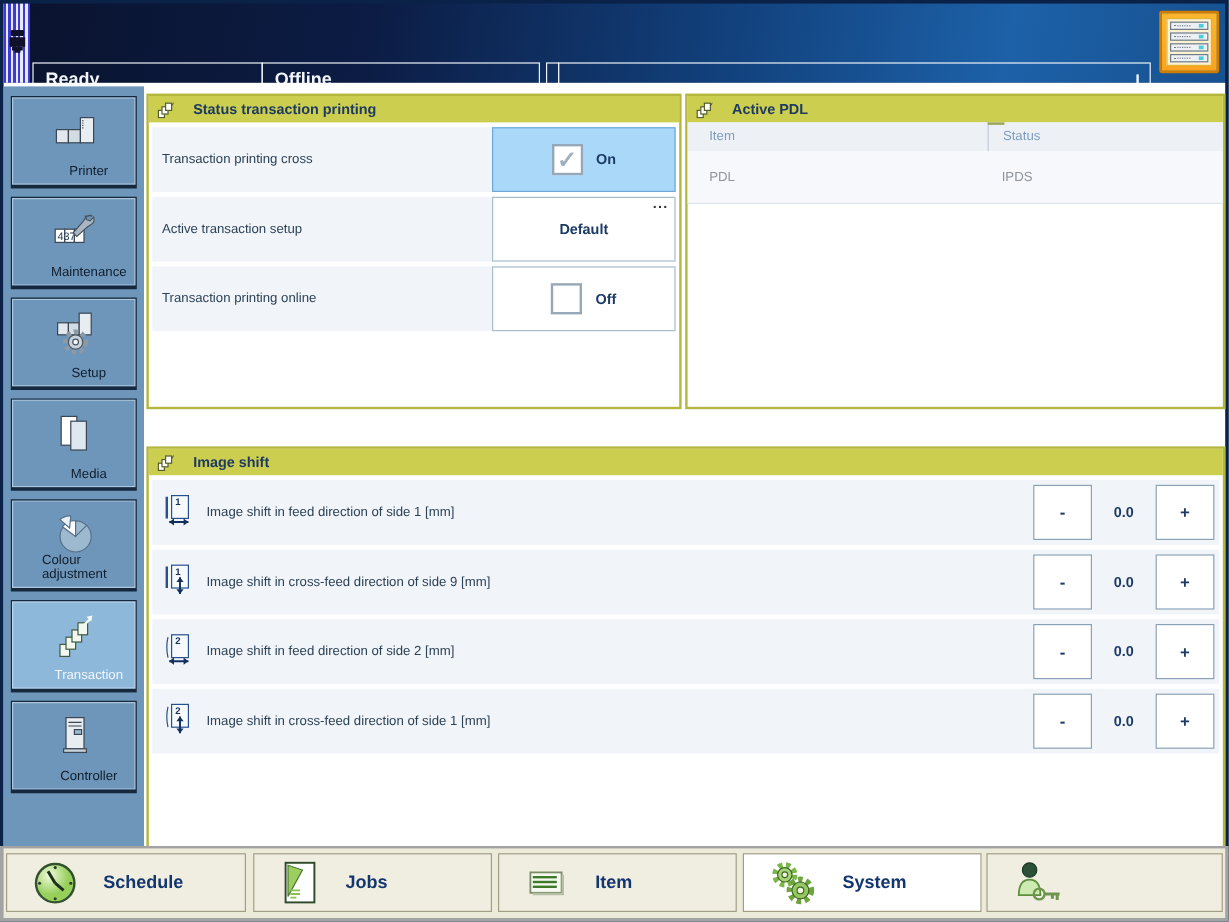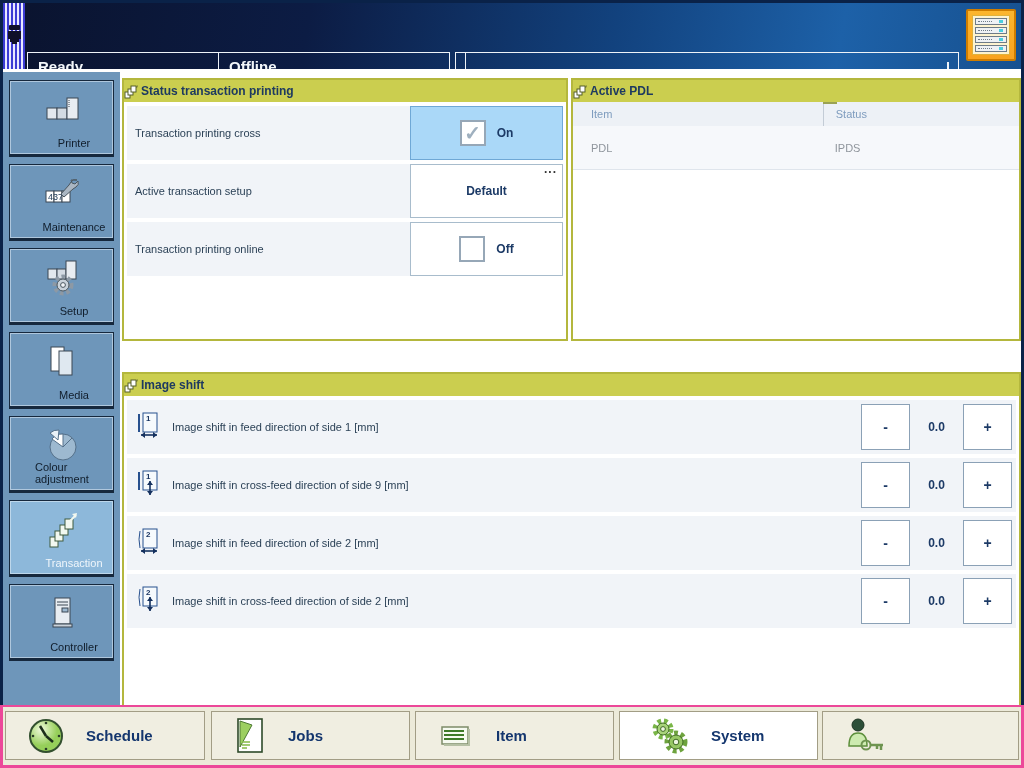--- a/index.html
+++ b/index.html
@@ -37,21 +37,21 @@
   .sb-btn { position:absolute; left:6px; width:105px; height:77px; background:#6e96ba;
     border:1px solid #16283d; border-bottom-width:3px; box-shadow:inset 0 0 0 1px rgba(230,240,250,.55);
     display:flex; flex-direction:column; align-items:center; justify-content:flex-end; padding-bottom:5px; cursor:pointer;padding-left:25px; }
   .sb-btn .sb-icon { position:absolute; top:10px; left:0; right:0; display:flex; justify-content:center; }
   .sb-label { font-size:11px; color:#101d2b; }
   .sb-btn.selected { background:#8db8da; }
   .sb-btn.selected .sb-label { color:#f0f6fb; }
 
   
   .panel { position:absolute; border:2px solid #b4b73d; background:#ffffff; }
-  .panel-hd { height:22px; background:#cbce4f; display:flex; align-items:center; gap:2px; padding-left:0; }
+  .panel-hd { height:22px; background:#cbce4f; display:flex; align-items:center; gap:15px; padding-left:7px; }
   .panel-title { font-size:12px; font-weight:bold; color:#1e3a60; }
   .p-status { left:119px; top:9px;  width:446px; height:263px; }
   .p-pdl    { left:568px; top:9px;  width:450px; height:263px; }
   .p-shift  { left:119px; top:277px; width:899px; height:353px;margin-top:26px; }
 
   .prow { margin:4px 3px 0 3px; height:54px; background:#f1f4f8; display:flex; align-items:center; position:relative; }
   .prow-label { margin-left:8px; font-size:11px; color:#2c4257; }
 
   .ctl { margin-left:auto; width:153px; height:54px; display:flex; align-items:center; justify-content:center; cursor:pointer; }
   .ctl.blue  { background:#aad8f8; border:1px solid #6fa8d6; }
@@ -74,25 +74,25 @@
   
   .shift-row { margin:4px 3px 0 3px; height:54px; background:#f1f4f8; display:flex; align-items:center; }
   .shift-icon { margin-left:9px; }
   .shift-label { margin-left:10px; font-size:11px; color:#2c4257; }
   .stepper { margin-left:auto; margin-right:4px; display:flex; align-items:center; }
   .step-btn { width:49px; height:46px; background:#ffffff; border:1px solid #8ba1b6;
     display:flex; align-items:center; justify-content:center; font-size:14px; font-weight:bold; color:#1c3a66; cursor:pointer; }
   .step-val { width:53px; text-align:center; font-size:12px; font-weight:bold; color:#1c3a66; }
 
   
-  .bottombar { position:absolute; left:0; top:705px; width:1024px; height:63px; background:#ec4899; }
+  .bottombar { position:absolute; left:0; top:705px; width:1024px; height:63px; background:#a3a3a3; }
   .bb-strip { position:absolute; left:3px; top:2px; width:1018px; height:58px; background:#ecead9; }
   .bb-btn { position:absolute; top:4px; height:49px; background:#f0eee1; border:1px solid #a29d85;
     display:flex; align-items:center; cursor:pointer; }
-  .bb-btn.selected { background:#ffffff;padding-left:9px; }
+  .bb-btn.selected { background:#ffffff; }
   .bb-icon { margin-left:20px; display:flex; }
   .bb-label { margin-left:20px; font-size:15px; font-weight:bold; color:#14366e; }
   .bb-schedule { left:2px;   width:200px; }
   .bb-jobs     { left:208px; width:199px; }
   .bb-trays    { left:412px; width:199px; }
   .bb-system   { left:616px; width:199px; }
   .bb-operator { left:819px; width:197px; }
 </style>
 </head>
 <body>
@@ -342,21 +342,21 @@
     <div class="shift-row">
       <span class="shift-icon">
         <svg width="26" height="28" viewBox="0 0 26 28">
           <path d="M4 4 q-2 8 0 17" fill="none" stroke="#27508e"></path>
           <rect x="7" y="2" width="14" height="19" fill="#f6fafd" stroke="#27508e"></rect>
           <text x="10" y="10" font-size="8" font-weight="bold" fill="#14305e" font-family="Liberation Sans, sans-serif">2</text>
           <line x1="14" y1="12" x2="14" y2="26" stroke="#14305e" stroke-width="1.6"></line>
           <path d="M14 12 l-3 4 h6 z M14 26 l-3 -4 h6 z" fill="#14305e"></path>
         </svg>
       </span>
-      <span class="shift-label">Image shift in cross-feed direction of side 2 [mm]</span>
+      <span class="shift-label">Image shift in cross-feed direction of side 1 [mm]</span>
       <div class="stepper">
         <div class="step-btn">-</div>
         <div class="step-val">0.0</div>
         <div class="step-btn">+</div>
       </div>
     </div>
   </div>
 </div>
 
 <div class="bottombar">

